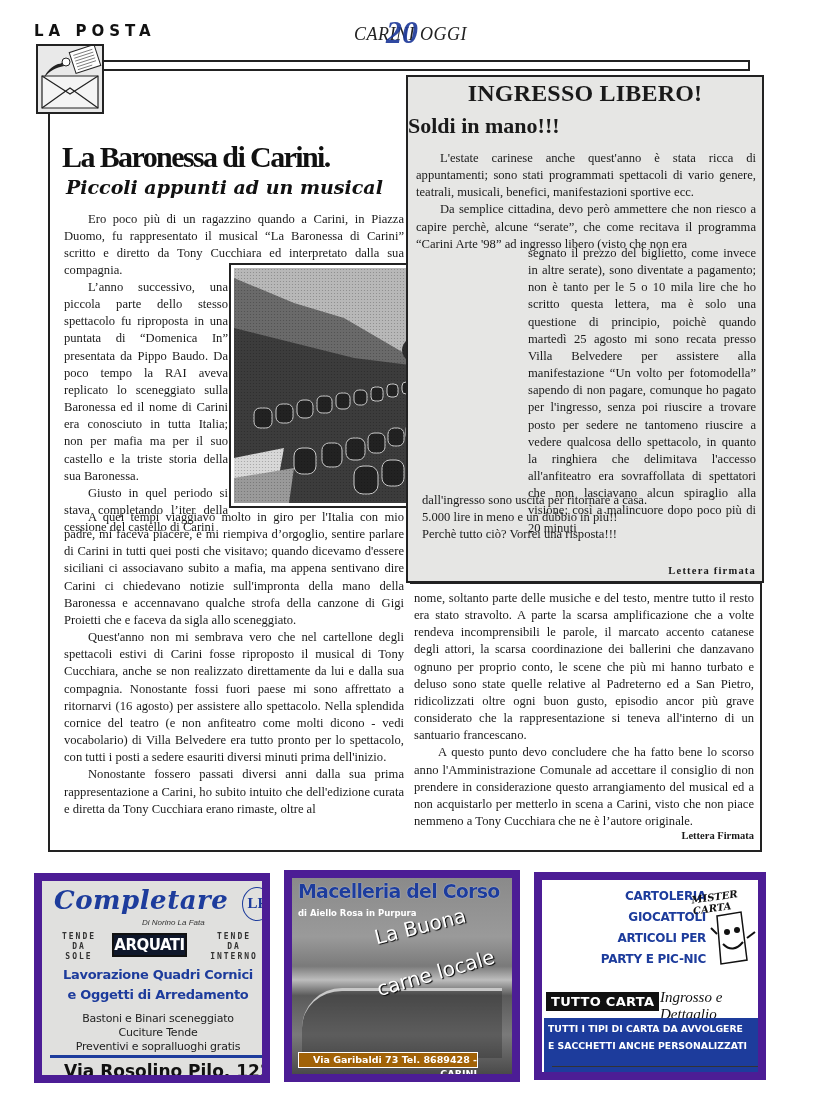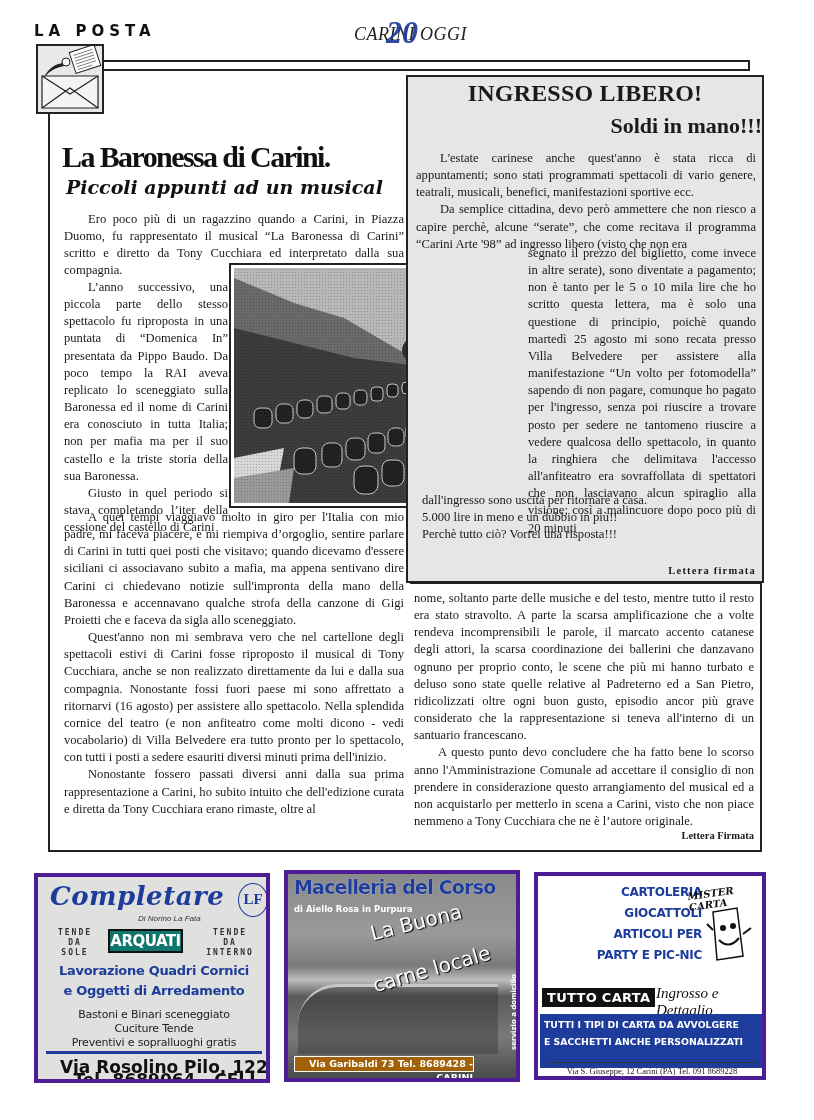--- a/index.html
+++ b/index.html
@@ -31,42 +31,42 @@
   .col-a-top { left: 64px; top: 211px; width: 340px; }
   .col-a-narrow { left: 64px; top: 279px; width: 164px; }
   .col-a-bottom { left: 64px; top: 509px; width: 340px; }
 
   .photo { left: 229px; top: 263px; width: 301px; height: 245px; border: 2px solid #222; padding: 3px; background: #fff; }
   .photo-inner { width: 100%; height: 100%; position: relative; overflow: hidden; background: linear-gradient(180deg, #bdbdbd 0%, #a8a8a8 30%, #4a4a4a 55%, #2a2a2a 100%); }
 
   
   .letter-box { left: 406px; top: 75px; width: 358px; height: 508px; border: 2px solid #222; background: #e6e6e4; }
   .letter-title { left: 408px; top: 80px; width: 354px; text-align: center; font-family: "Liberation Serif", serif; font-weight: bold; font-size: 24px; color: #1a1a1a; letter-spacing: 0.2px; }
-  .letter-subtitle { left: 408px; top: 113px; width: 354px; text-align: right; font-family: "Liberation Serif", serif; font-weight: bold; font-size: 22px; color: #1a1a1a; }
+  .letter-subtitle { left: 408px; top: 113px; width: 354px; text-align: left; font-family: "Liberation Serif", serif; font-weight: bold; font-size: 22px; color: #1a1a1a; }
   .letter-top { left: 416px; top: 150px; width: 340px; }
   .letter-right { left: 528px; top: 245px; width: 228px; }
   .letter-bottom { left: 422px; top: 492px; width: 334px; }
   .letter-sign { left: 560px; top: 565px; width: 196px; text-align: right; font-family: "Liberation Serif", serif; font-weight: bold; font-size: 10.5px; letter-spacing: 1.2px; }
 
   .col-b { left: 414px; top: 590px; width: 340px; }
   .col-b-sign { left: 560px; top: 830px; width: 194px; text-align: right; font-family: "Liberation Serif", serif; font-weight: bold; font-size: 10.5px; }
 
   
-  .ad { border: 4px solid #4c1d95; overflow: hidden; }
+  .ad { border: 8px solid #4c1d95; overflow: hidden; }
   .ad1 { left: 34px; top: 873px; width: 236px; height: 210px; background: #e0e0de; }
   .ad2 { left: 284px; top: 870px; width: 236px; height: 212px; background: #6b6b6b; }
   .ad3 { left: 534px; top: 872px; width: 232px; height: 208px; background: #ffffff; }
 
   .ad1 .brand { position: absolute; left: 12px; top: 4px; font-family: "DejaVu Serif", serif; font-style: italic; font-weight: bold; font-size: 26px; color: #1d3c9c; letter-spacing: 0.5px; }
   .ad1 .logo { position: absolute; left: 200px; top: 6px; width: 30px; height: 34px; border: 1.5px solid #1d3c9c; border-radius: 50%; font-family: "Liberation Serif", serif; font-weight: bold; font-size: 15px; color: #1d3c9c; text-align: center; line-height: 31px; }
   .ad1 .owner { position: absolute; left: 100px; top: 37px; font-family: "Liberation Sans", sans-serif; font-style: italic; font-size: 8px; color: #333; }
   .ad1 .tende { position: absolute; font-family: "DejaVu Sans Mono", monospace; font-size: 8px; font-weight: bold; letter-spacing: 2px; color: #333; text-align: center; line-height: 10px; }
   .ad1 .tende-l { left: 2px; top: 51px; width: 70px; }
   .ad1 .tende-r { left: 152px; top: 51px; width: 80px; }
-  .ad1 .arquati { position: absolute; left: 70px; top: 52px; width: 75px; height: 24px; background: #0f766e; border: 2px solid #111; color: #fff; font-family: "DejaVu Sans", sans-serif; font-weight: bold; font-size: 15px; text-align: center; line-height: 20px; letter-spacing: -0.5px; }
+  .ad1 .arquati { position: absolute; left: 70px; top: 52px; width: 75px; height: 24px; background: #0f172a; border: 2px solid #111; color: #fff; font-family: "DejaVu Sans", sans-serif; font-weight: bold; font-size: 15px; text-align: center; line-height: 20px; letter-spacing: -0.5px; }
   .ad1 .lavor { position: absolute; left: 0; width: 232px; text-align: center; font-family: "DejaVu Sans", sans-serif; font-size: 13px; color: #1d3c9c; font-weight: bold; letter-spacing: -0.3px; }
   .ad1 .services { position: absolute; left: 0; width: 232px; text-align: center; font-family: "DejaVu Sans", sans-serif; font-size: 11px; color: #222; line-height: 13px; letter-spacing: -0.2px; }
   .ad1 .rule { position: absolute; left: 8px; top: 174px; width: 216px; height: 3px; background: #1d3c9c; }
   .ad1 .addr { position: absolute; left: 16px; width: 232px; text-align: center; font-family: "DejaVu Sans", sans-serif; font-weight: bold; font-size: 17px; color: #111; }
 
   .ad2 .bg { position: absolute; inset: 0; background:
       linear-gradient(180deg, #8a8a8a 0%, #9a9a9a 30%, #7a7a7a 45%, #bdbdbd 52%, #5a5a5a 60%, #7a7a7a 80%, #4a4a4a 100%); }
   .ad2 .counter { position: absolute; left: 10px; top: 110px; width: 200px; height: 70px; border-top: 3px solid #c8c8c8; border-radius: 40px 0 0 0; background: rgba(40,40,40,0.35); }
   .ad2 .brand { position: absolute; left: 6px; top: 2px; font-family: "DejaVu Sans", sans-serif; font-weight: bold; font-size: 19px; color: #1d3c9c; letter-spacing: -0.8px; text-shadow: 0 0 1px #fff; }
   .ad2 .owner { position: absolute; left: 6px; top: 30px; font-family: "DejaVu Sans", sans-serif; font-weight: bold; font-size: 8.5px; color: #ffffff; }

